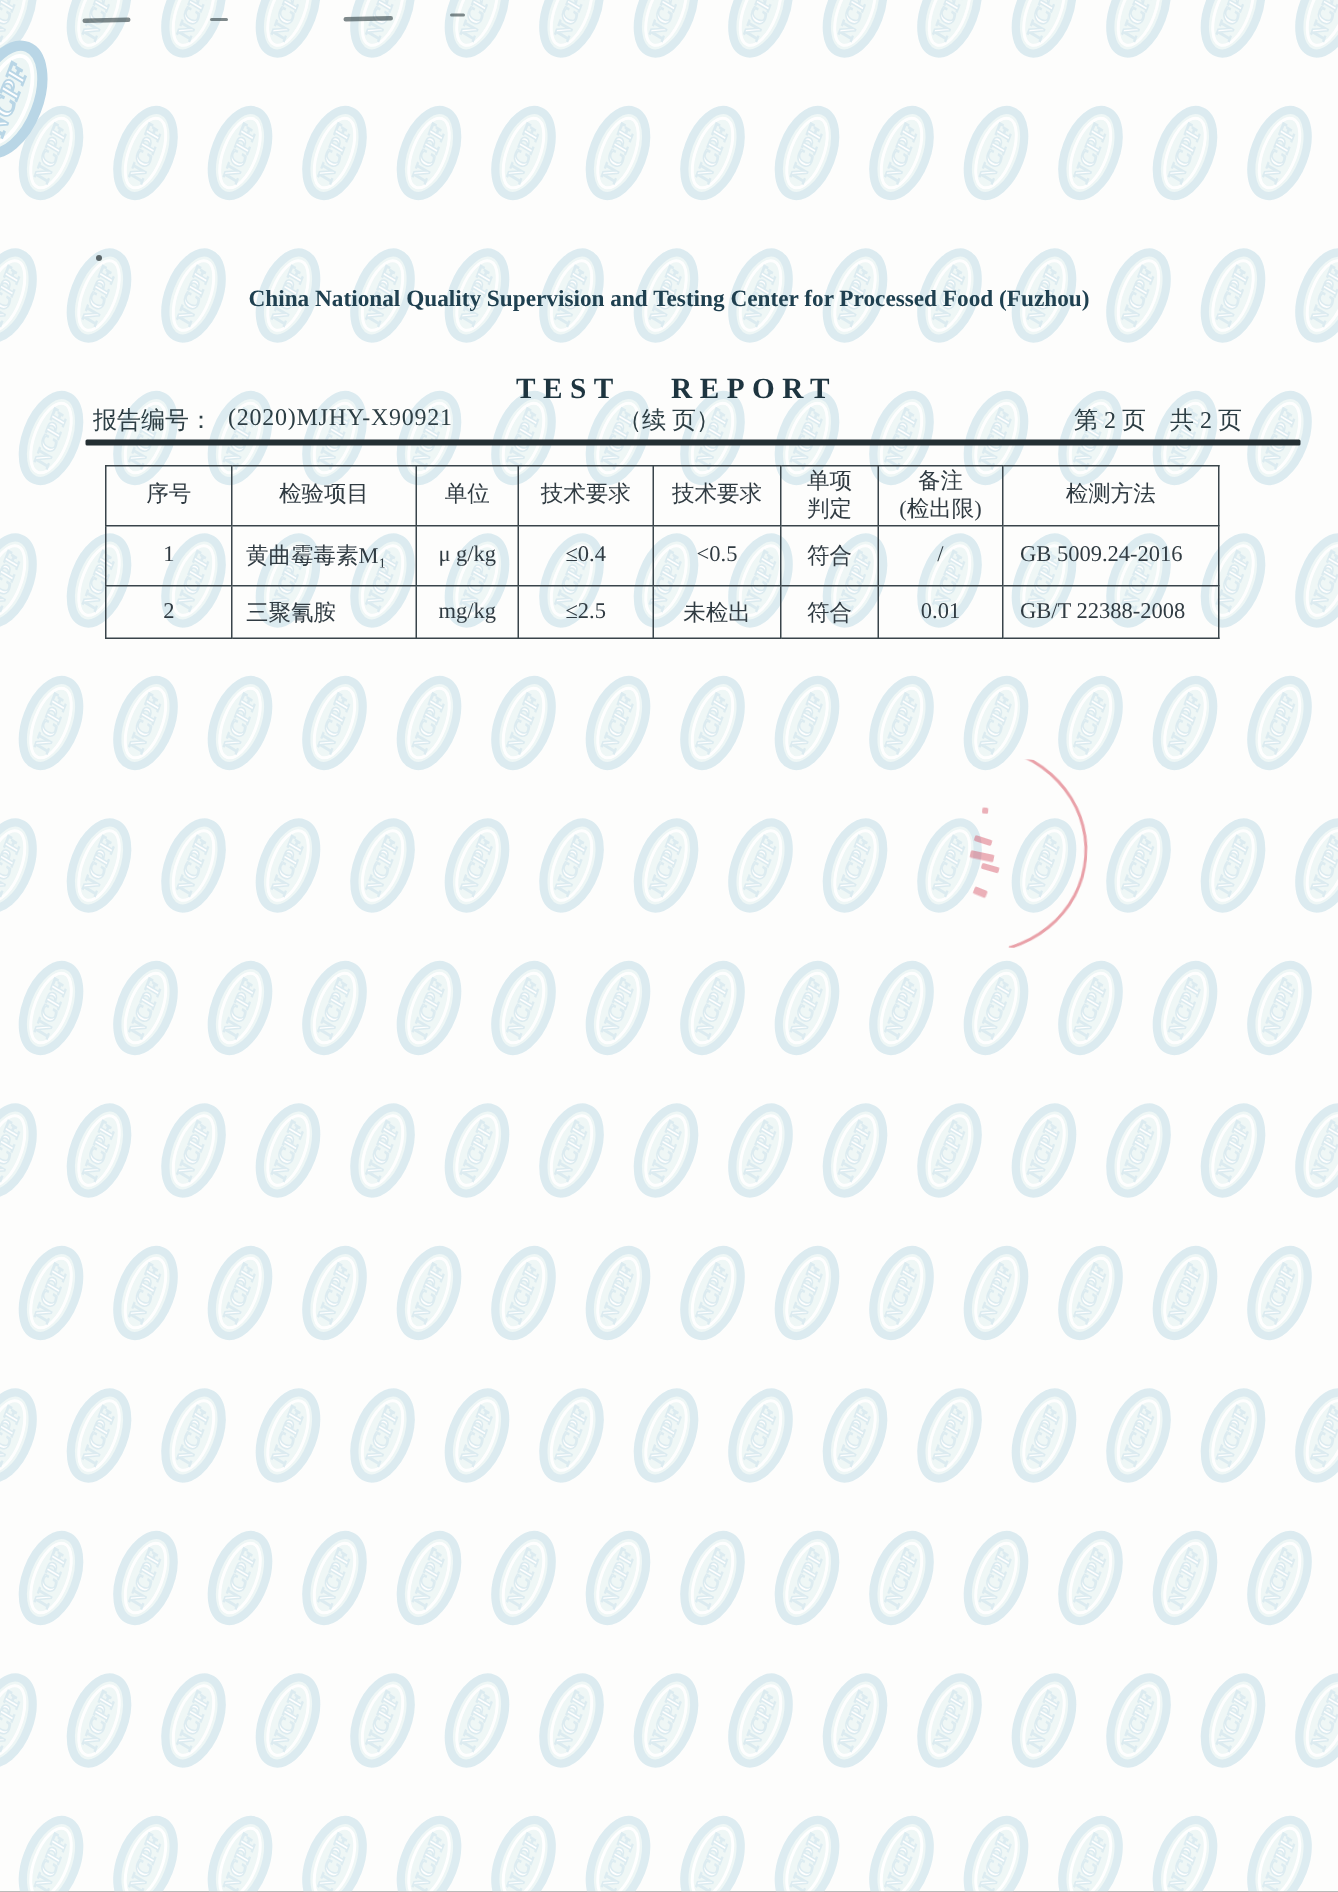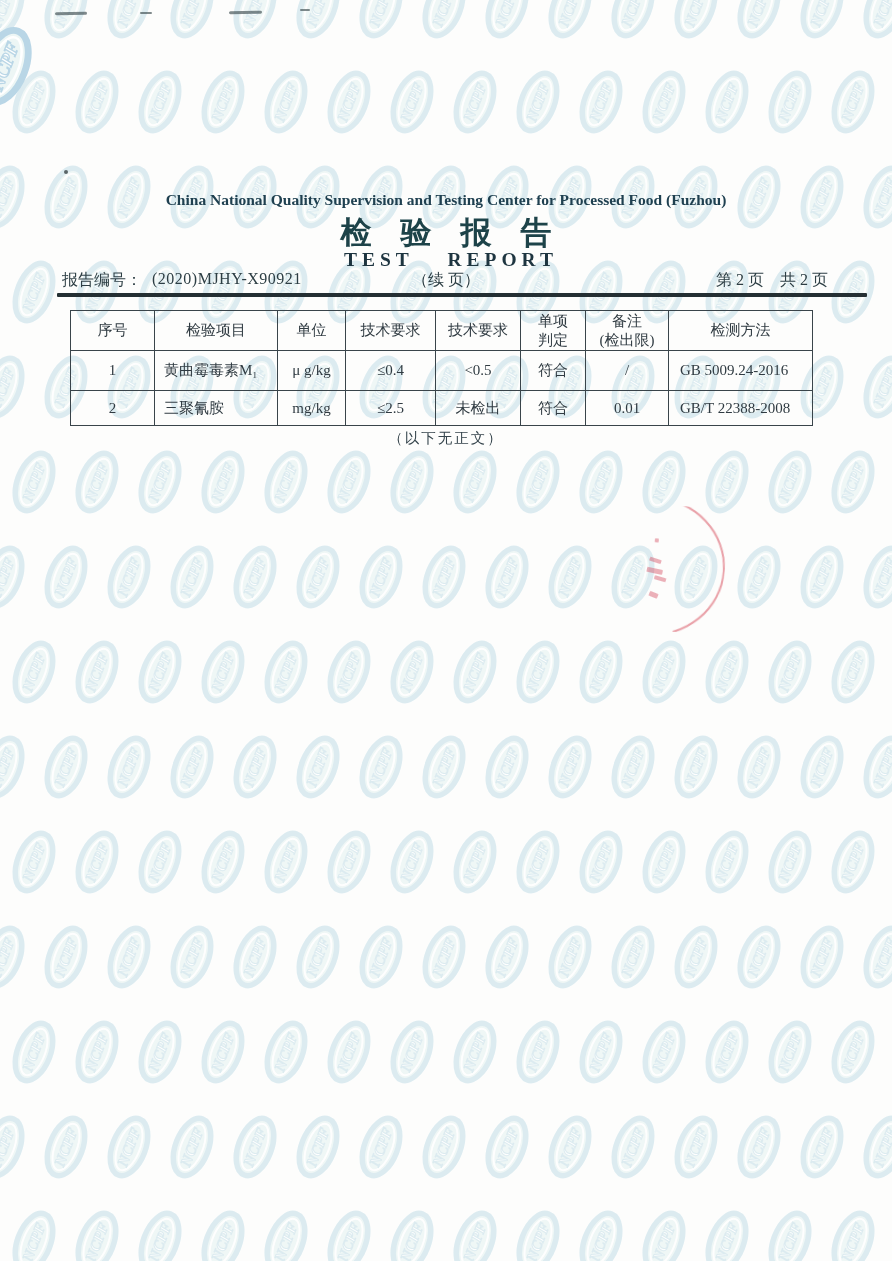--- a/index.html
+++ b/index.html
@@ -1125,21 +1125,20 @@
         </svg></div>
     </div>
 
   <div class="scan-dash" style="left:55px; top:12px; width:32px; height:3px; transform:rotate(-1deg);"></div>
   <div class="scan-dash" style="left:140px; top:12px; width:12px; height:2px;"></div>
   <div class="scan-dash" style="left:229px; top:11px; width:33px; height:3px; transform:rotate(-1deg);"></div>
   <div class="scan-dash" style="left:300px; top:9px; width:10px; height:2px;"></div>
   <div class="scan-dot" style="left:64px; top:170px;"></div>
 
   <div class="hdr" id="org-en">China National Quality Supervision and Testing Center for Processed Food (Fuzhou)</div>
-  <div class="hdr" id="title-cn">检验报告</div>
   <div class="hdr" id="title-en">TEST REPORT</div>
 
   <div class="info-line">
     <span id="report-no-label">报告编号：</span>
     <span id="report-no-value">(2020)MJHY-X90921</span>
     <span id="continuation">（续 页）</span>
     <span id="page-indicator">第 2 页　共 2 页</span>
   </div>
   <div class="rule"></div>
 
@@ -1187,21 +1186,20 @@
             <td class="cell-requirement">≤2.5</td>
             <td class="cell-result">未检出</td>
             <td class="cell-judgment">符合</td>
             <td class="cell-remark">0.01</td>
             <td class="cell-method">GB/T 22388-2008</td>
           </tr>
         </tbody>
       </table>
   </div>
 
-  <div id="end-note">（以下无正文）</div>
 
   <div id="stamp">
     <div id="stamp-arc"></div>
     <div id="stamp-marks">
       <i style="left:6px;  top:2px;  width:4px;  height:4px;"></i>
       <i style="left:2px;  top:22px; width:12px; height:4px; transform:rotate(14deg);"></i>
       <i style="left:0px;  top:32px; width:16px; height:5px; transform:rotate(8deg);"></i>
       <i style="left:8px;  top:40px; width:12px; height:4px; transform:rotate(12deg);"></i>
       <i style="left:4px;  top:56px; width:9px;  height:5px; transform:rotate(18deg);"></i>
     </div>

